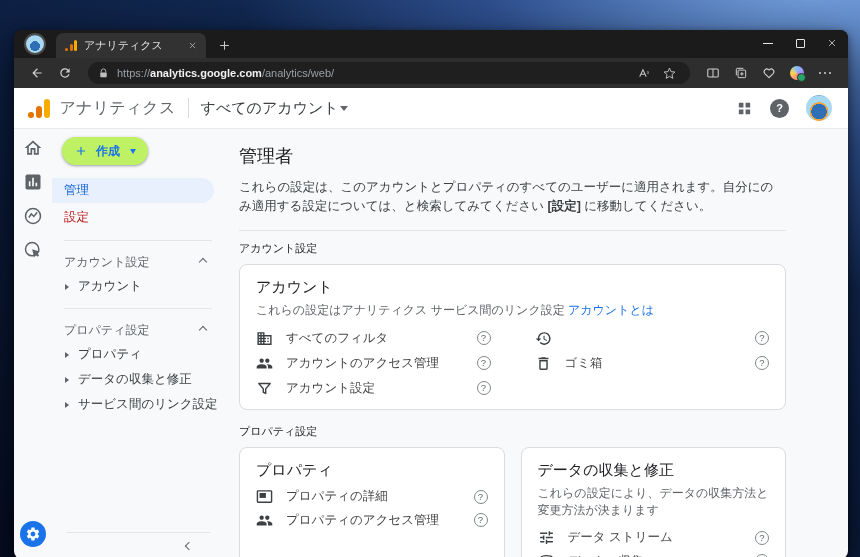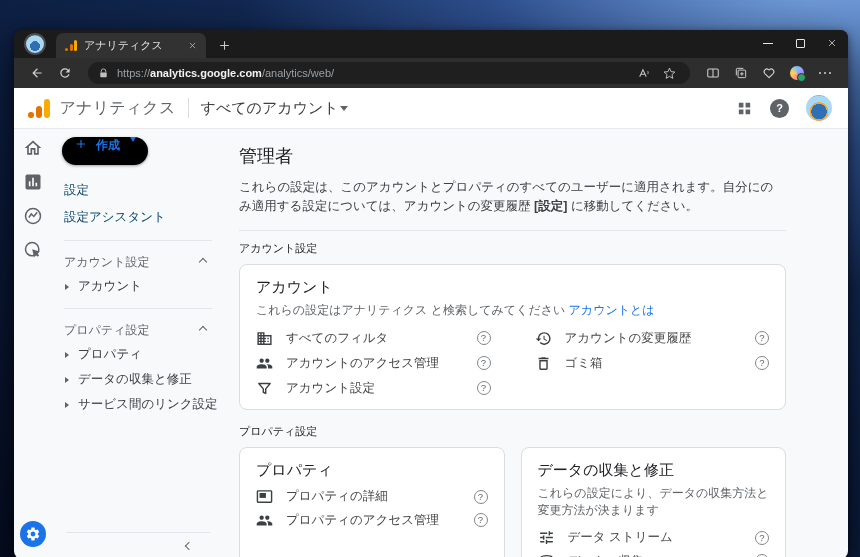--- a/index.html
+++ b/index.html
@@ -86,26 +86,26 @@
     background:radial-gradient(circle at 50% 64%, #2e6fb5 0 36%, #f0a63c 37% 44%, #a9d9f2 45% 74%, #7fb5dd 75%);}
   
   .ga-body{flex:1;display:flex;min-height:0;}
   .rail{width:38px;display:flex;flex-direction:column;align-items:center;padding-top:9px;gap:14px;flex:0 0 auto;}
   .rail-icon{width:20px;height:20px;color:#5f6368;}
   .rail-icon svg{width:20px;height:20px;}
   .rail-bottom{margin-top:auto;margin-bottom:12px;}
   .gear-btn{width:26px;height:26px;border-radius:50%;background:#1a73e8;display:flex;align-items:center;justify-content:center;}
   .gear-btn svg{width:16px;height:16px;}
   .nav{width:172px;display:flex;flex-direction:column;padding-top:8px;flex:0 0 auto;}
-  .create{margin:0 0 12px 10px;width:max-content;background:#000000;border-radius:18px;height:28px;
+  .create{margin:0 0 12px 10px;width:max-content;background:#bef264;border-radius:18px;height:28px;
     box-shadow:0 1px 2px rgba(60,64,67,.3),0 1px 3px 1px rgba(60,64,67,.15);
-    padding:0 12px 0 12px;display:flex;align-items:flex-start;gap:8px;color:#1a73e8;font-size:12px;font-weight:700;}
+    padding:0 12px 0 12px;display:flex;align-items:center;gap:8px;color:#1a73e8;font-size:12px;font-weight:700;}
   .create svg{width:14px;height:14px;}
   .create .caret{border-top-color:#1a73e8;border-left-width:3.5px;border-right-width:3.5px;margin-left:2px;}
-  .nitem{height:25px;display:flex;align-items:center;padding-left:12px;font-size:12.5px;color:#0c4a6e;
+  .nitem{height:25px;display:flex;align-items:center;padding-left:12px;font-size:12.5px;color:#b91c1c;
     margin:1px 10px 1px 0;border-radius:0 13px 13px 0;cursor:pointer;}
   .nitem.active{background:#e8f0fe;color:#1967d2;}
   .ndiv{height:1px;background:#e3e5e8;margin:9px 12px;}
   .nsec{height:24px;display:flex;align-items:center;justify-content:space-between;padding:0 18px 0 12px;
     font-size:12px;color:#5f6368;}
   .chev{width:6px;height:6px;border-right:1.5px solid #5f6368;border-bottom:1.5px solid #5f6368;display:inline-block;}
   .chev.up{transform:rotate(-135deg);}
   .chev.left{transform:rotate(135deg);}
   .nsub{height:25px;display:flex;align-items:center;gap:9px;padding-left:13px;font-size:12.5px;color:#3c4043;cursor:pointer;}
   .tri{width:0;height:0;border-top:3.5px solid transparent;border-bottom:3.5px solid transparent;
@@ -296,25 +296,25 @@
       </div>
 
       <div class="nav">
         <div class="create">
           <svg viewBox="0 0 24 24">
               <path fill="currentColor" d="M11 5h2v6h6v2h-6v6h-2v-6H5v-2h6z"></path>
             </svg>
           <span>作成</span>
           <span class="caret"></span>
         </div>
+        <div class="nitem active">
+            <span>管理</span>
+          </div>
         <div class="nitem">
             <span>設定</span>
-          </div>
-        <div class="nitem">
-            <span>設定アシスタント</span>
           </div>
         <div class="ndiv"></div>
         <div class="nsec">
           <span>アカウント設定</span>
           <span class="chev up"></span>
         </div>
         <div class="nsub">
           <span class="tri"></span>
           <span>アカウント</span>
         </div>
@@ -338,26 +338,26 @@
         <div class="nav-bottom">
           <div class="ndiv"></div>
           <div class="collapse">
               <span class="chev left"></span>
             </div>
         </div>
       </div>
 
       <div class="main">
         <h1>管理者</h1>
-        <p class="desc"><span>これらの設定は、このアカウントとプロパティのすべてのユーザーに適用されます。自分にのみ適用する設定については、アカウントの変更履歴 </span><b>[設定]</b><span> に移動してください。</span></p>
+        <p class="desc"><span>これらの設定は、このアカウントとプロパティのすべてのユーザーに適用されます。自分にのみ適用する設定については、と検索してみてください </span><b>[設定]</b><span> に移動してください。</span></p>
         <div class="mdiv"></div>
         <div class="seclabel">アカウント設定</div>
         <div class="card">
           <h2>アカウント</h2>
-          <p class="sub"><span>これらの設定はアナリティクス と検索してみてください </span><span class="link">アカウントとは</span></p>
+          <p class="sub"><span>これらの設定はアナリティクス サービス間のリンク設定 </span><span class="link">アカウントとは</span></p>
           <div class="cols">
             <div>
               <div class="crow">
                 <span class="cicon">
                     <svg viewBox="0 0 24 24">
                       <path fill="currentColor" d="M12 7V3H2v18h20V7H12zM6 19H4v-2h2v2zm0-4H4v-2h2v2zm0-4H4V9h2v2zm0-4H4V5h2v2zm4 12H8v-2h2v2zm0-4H8v-2h2v2zm0-4H8V9h2v2zm0-4H8V5h2v2zm10 12h-8v-2h2v-2h-2v-2h2v-2h-2V9h8v10zm-2-8h-2v2h2v-2zm0 4h-2v2h2v-2z"></path>
                     </svg>
                   </span>
                 <span>すべてのフィルタ</span>
                 <span class="help"></span>
@@ -381,21 +381,20 @@
                 <span class="help"></span>
               </div>
             </div>
             <div>
               <div class="crow">
                 <span class="cicon">
                     <svg viewBox="0 0 24 24">
                       <path fill="currentColor" d="M13 3c-4.97 0-9 4.03-9 9H1l3.89 3.89.07.14L9 12H6c0-3.87 3.13-7 7-7s7 3.13 7 7-3.13 7-7 7c-1.93 0-3.68-.79-4.94-2.06l-1.42 1.42C8.27 19.99 10.51 21 13 21c4.97 0 9-4.03 9-9s-4.03-9-9-9zm-1 5v5l4.28 2.54.72-1.21-3.5-2.08V8H12z"></path>
                     </svg>
                   </span>
-                <span>アカウントの変更履歴</span>
                 <span class="help"></span>
               </div>
               <div class="crow">
                 <span class="cicon">
                     <svg viewBox="0 0 24 24">
                       <path fill="currentColor" d="M6 19c0 1.1.9 2 2 2h8c1.1 0 2-.9 2-2V7H6v12zM8 9h8v10H8V9zm7.5-5l-1-1h-5l-1 1H5v2h14V4h-3.5z"></path>
                     </svg>
                   </span>
                 <span>ゴミ箱</span>
                 <span class="help"></span>

